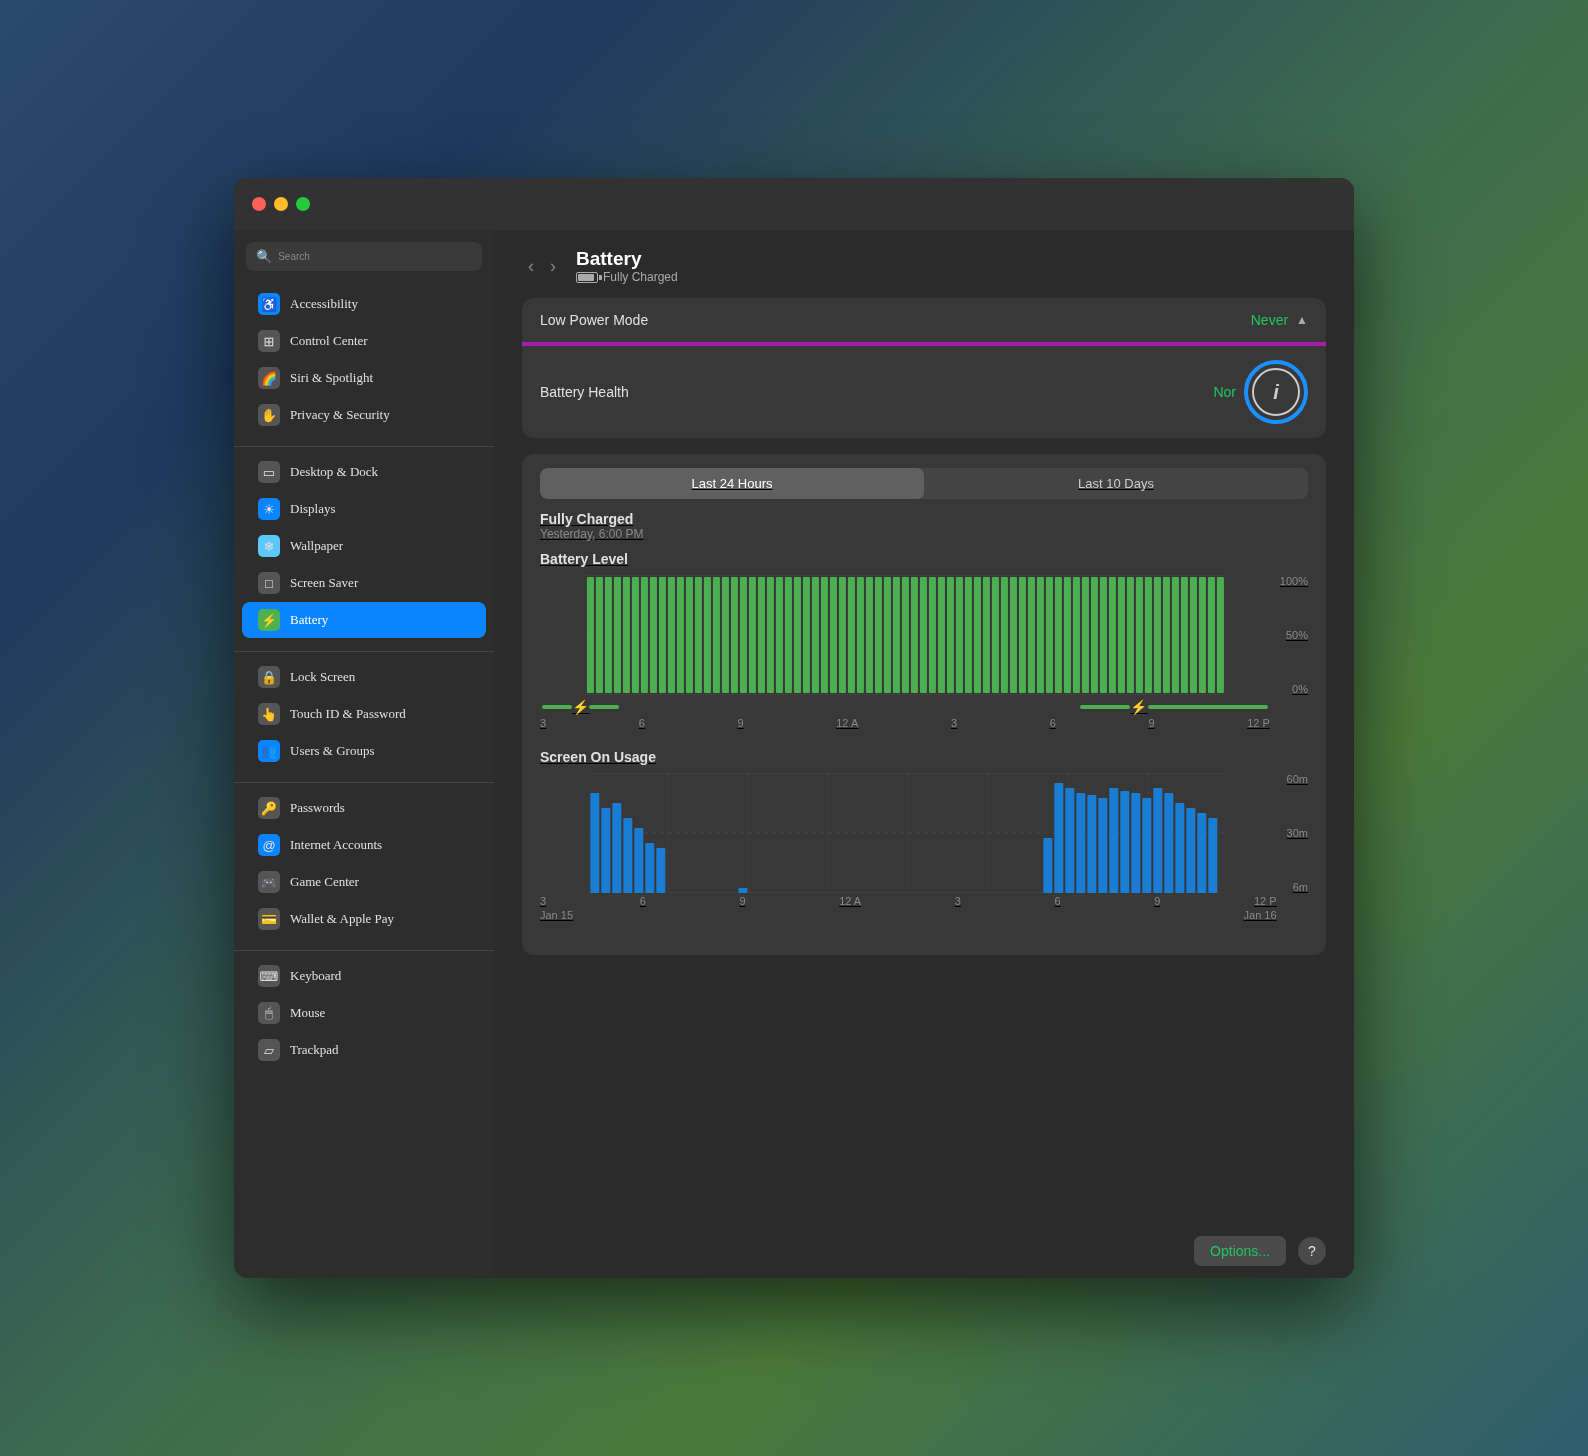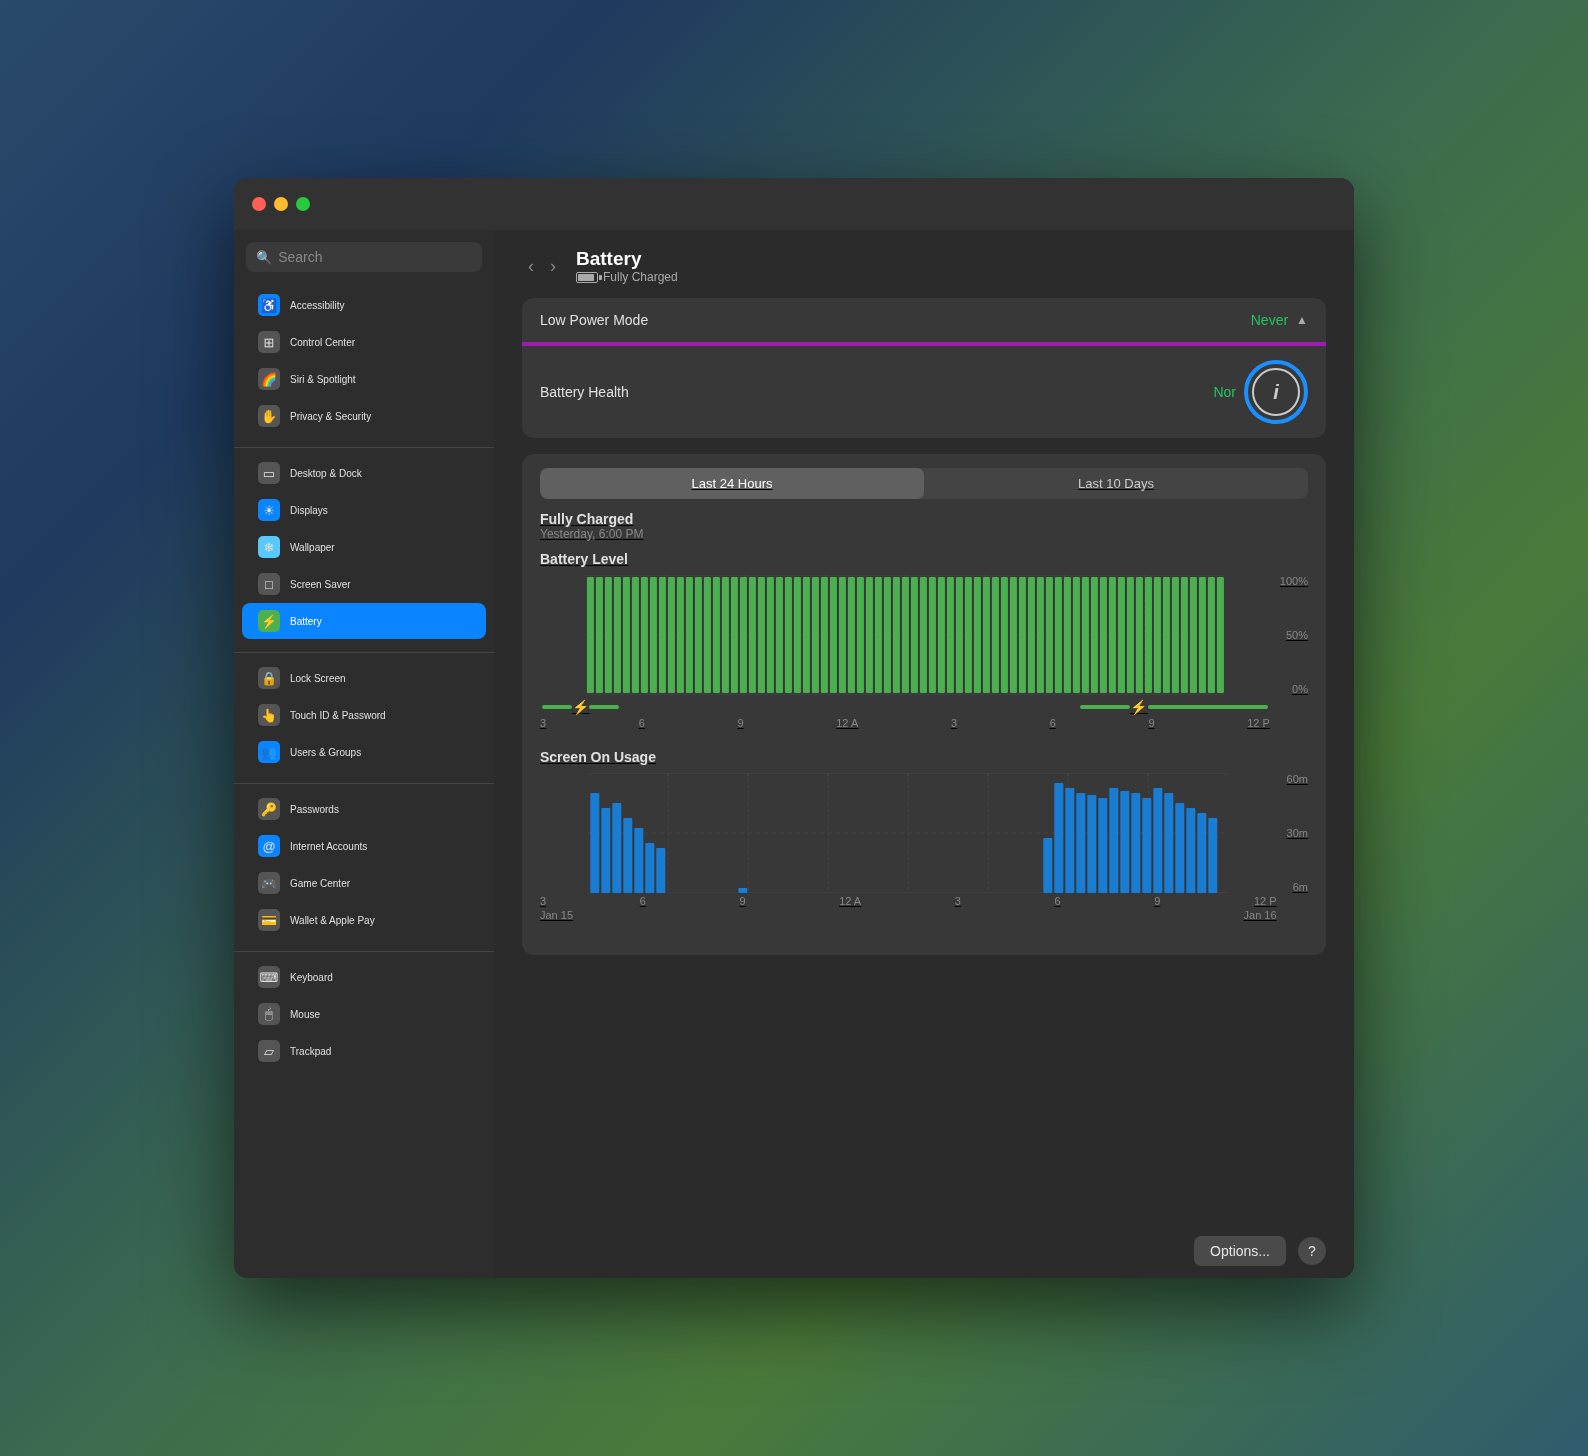--- a/index.html
+++ b/index.html
@@ -70,21 +70,21 @@
     .search-icon-svg {
       color: #888;
       font-size: 13px;
       flex-shrink: 0;
     }
     .search-input {
       background: transparent;
       border: none;
       outline: none;
       color: #ccc;
-      font-size: 14px;
+      font-size: 10px;
       width: 100%;
     }
     .search-input::placeholder { color: #888; }
     .sidebar-section {
       margin-bottom: 6px;
     }
     .sidebar-divider {
       height: 1px;
       background: #444;
       margin: 6px 0;
@@ -107,22 +107,23 @@
       width: 22px;
       height: 22px;
       border-radius: 5px;
       display: flex;
       align-items: center;
       justify-content: center;
       font-size: 13px;
       flex-shrink: 0;
     }
     .sidebar-item-label {
-      font-size: 10px;
+      font-size: 13px;
       font-weight: 400;
+      font-family: Liberation Serif, serif;
     }
     .main-content {
       flex: 1;
       background: #2b2b2b;
       padding: 0;
       display: flex;
       flex-direction: column;
       overflow: hidden;
     }
     .main-header {
@@ -295,21 +296,21 @@
       justify-content: flex-end;
       align-items: center;
       padding: 12px 28px;
       gap: 12px;
       background: #2b2b2b;
       flex-shrink: 0;
     }
     .options-btn {
       background: #4a4a4a;
       border: none;
-      color: #e5e5e5;
+      color: #22c55e;
       padding: 7px 16px;
       border-radius: 7px;
       font-size: 14px;
       cursor: pointer;
     }
     .help-btn {
       background: #4a4a4a;
       border: none;
       color: #e0e0e0;
       width: 28px;

